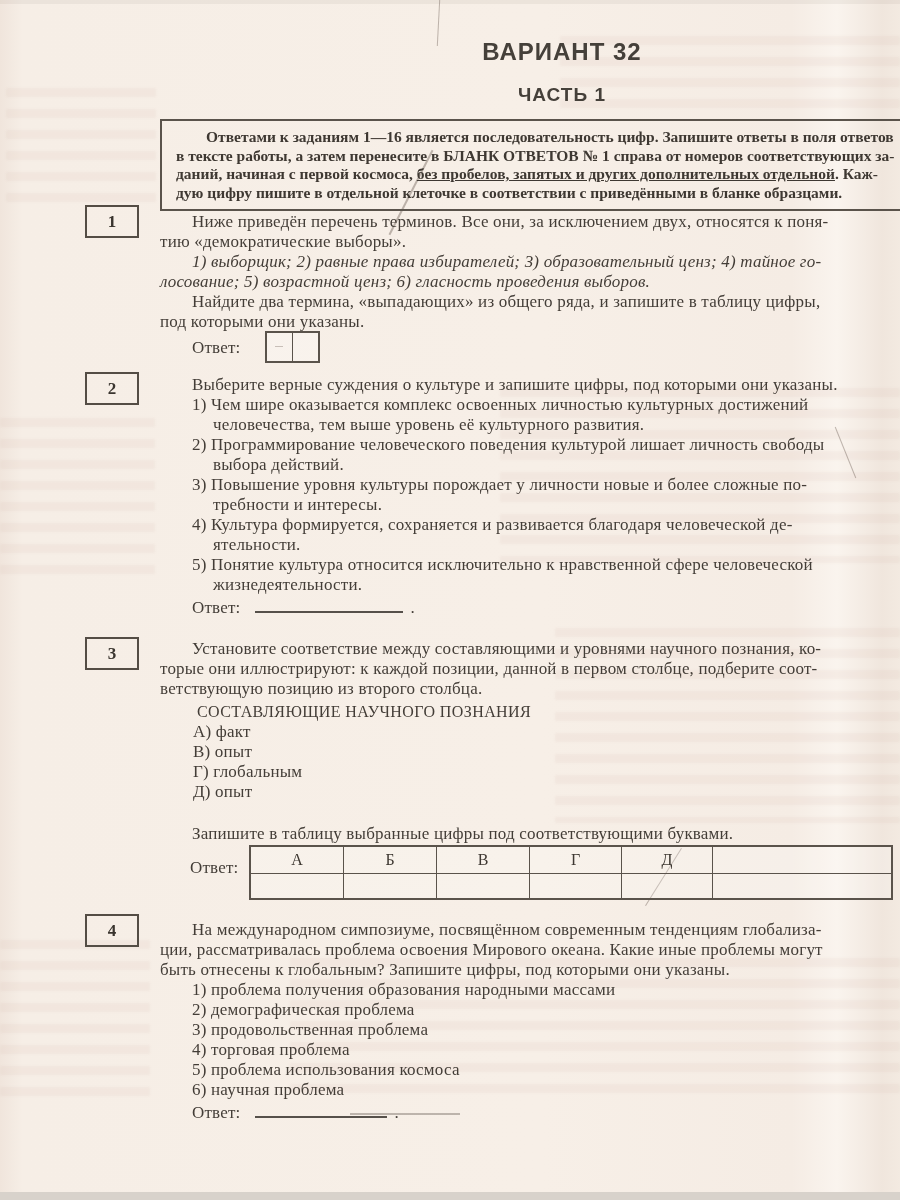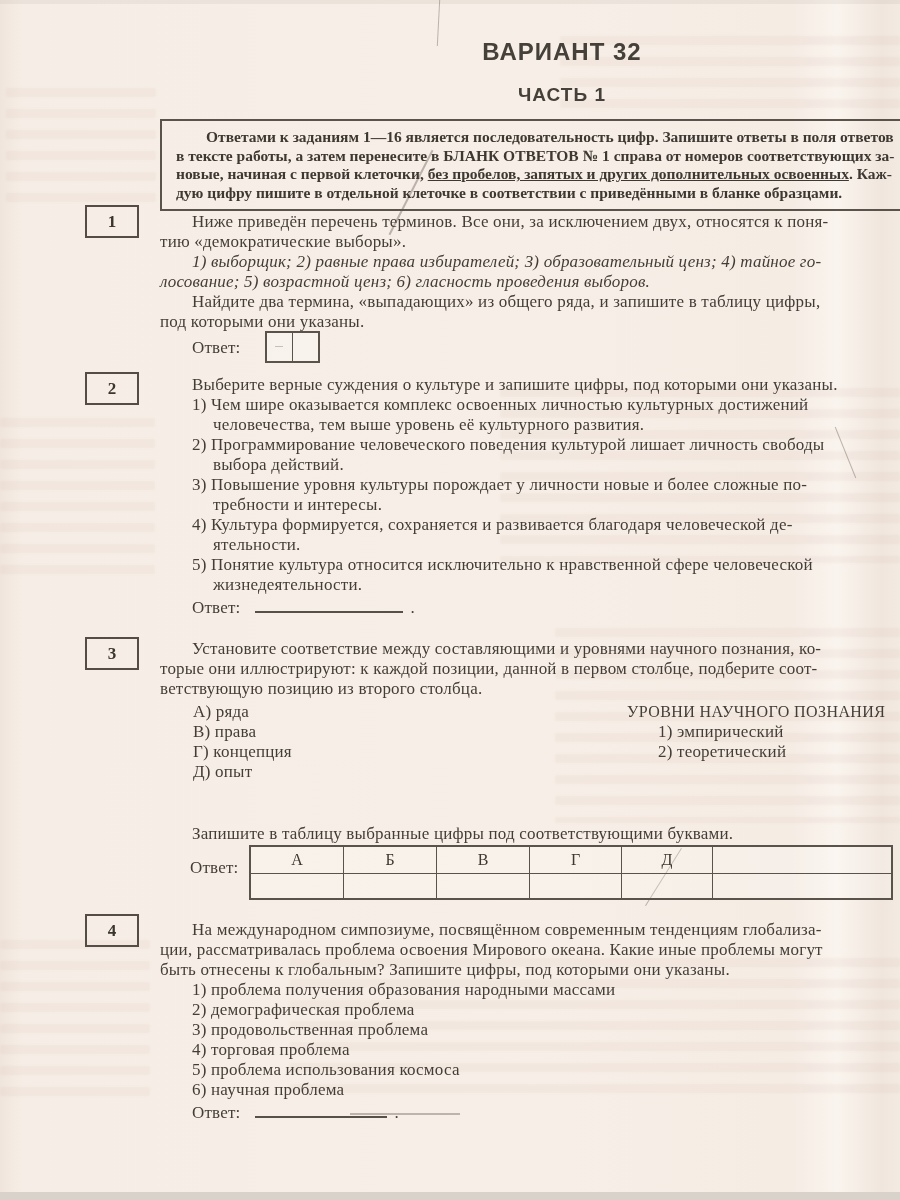--- a/index.html
+++ b/index.html
@@ -80,21 +80,21 @@
   <div class="scratch" style="left:663px;top:843px;width:1px;height:68px;transform:rotate(32deg);"></div>
   <div class="scratch" style="left:845px;top:425px;width:1px;height:55px;transform:rotate(-22deg);"></div>
   <div class="faintline" style="left:350px;top:1113px;width:110px;"></div>
 
   <div class="v-title">ВАРИАНТ 32</div>
   <div class="p-title">ЧАСТЬ 1</div>
 
   <div class="instr">
     <div class="iln ind">Ответами к заданиям 1—16 является последовательность цифр. Запишите ответы в поля ответов</div>
     <div class="iln">в тексте работы, а затем перенесите в  БЛАНК ОТВЕТОВ № 1 справа от номеров соответствующих за-</div>
-    <div class="iln"><span>новые, начиная с первой клеточки, </span><span class="uln">без пробелов, запятых и других дополнительных освоенных</span><span>. Каж-</span></div>
+    <div class="iln"><span>даний, начиная с первой космоса, </span><span class="uln">без пробелов, запятых и других дополнительных отдельной</span><span>. Каж-</span></div>
     <div class="iln">дую цифру пишите в отдельной клеточке в соответствии с приведёнными в бланке образцами.</div>
   </div>
 
   <div class="qnum" style="top:205px;">1</div>
   <div class="qtext" style="top:212px;">
     <div class="ln ind">Ниже приведён перечень терминов. Все они, за исключением двух, относятся к поня-</div>
     <div class="ln">тию «демократические выборы».</div>
     <div class="ln ind it">1) выборщик; 2) равные права избирателей; 3) образовательный ценз; 4) тайное го-</div>
     <div class="ln it">лосование; 5) возрастной ценз; 6) гласность проведения выборов.</div>
     <div class="ln ind">Найдите два термина, «выпадающих» из общего ряда, и запишите в таблицу цифры,</div>
@@ -124,29 +124,25 @@
   </div>
   <div class="anslabel" style="top:598px;"><span>Ответ:</span><span class="blank"></span><span class="dot">.</span></div>
 
   <div class="qnum" style="top:637px;">3</div>
   <div class="qtext" style="top:639px;">
     <div class="ln ind">Установите соответствие между составляющими и уровнями научного познания, ко-</div>
     <div class="ln">торые они иллюстрируют: к каждой позиции, данной в первом столбце, подберите соот-</div>
     <div class="ln">ветствующую позицию из второго столбца.</div>
   </div>
   <div class="mcol" style="left:193px;top:702px;">
-    <div class="ln">А) ряда</div>
-    <div class="ln">В) права</div>
-    <div class="ln">Г) концепция</div>
+    <div class="ln mhead" style="padding-left:4px;">СОСТАВЛЯЮЩИЕ НАУЧНОГО ПОЗНАНИЯ</div>
+    <div class="ln">А) факт</div>
+    <div class="ln">В) опыт</div>
+    <div class="ln">Г) глобальным</div>
     <div class="ln">Д) опыт</div>
-  </div>
-  <div class="mcol" style="left:627px;top:702px;">
-    <div class="ln mhead">УРОВНИ НАУЧНОГО ПОЗНАНИЯ</div>
-    <div class="ln" style="padding-left:31px;">1) эмпирический</div>
-    <div class="ln" style="padding-left:31px;">2) теоретический</div>
   </div>
   <div class="qtext" style="top:824px;">
     <div class="ln ind">Запишите в таблицу выбранные цифры под соответствующими буквами.</div>
   </div>
   <div class="anslabel" style="top:858px;left:190px;">Ответ:</div>
   <div class="anstab">
     <div class="trh">
       <div class="tc c1">А</div>
       <div class="tc c2">Б</div>
       <div class="tc c3">В</div>

